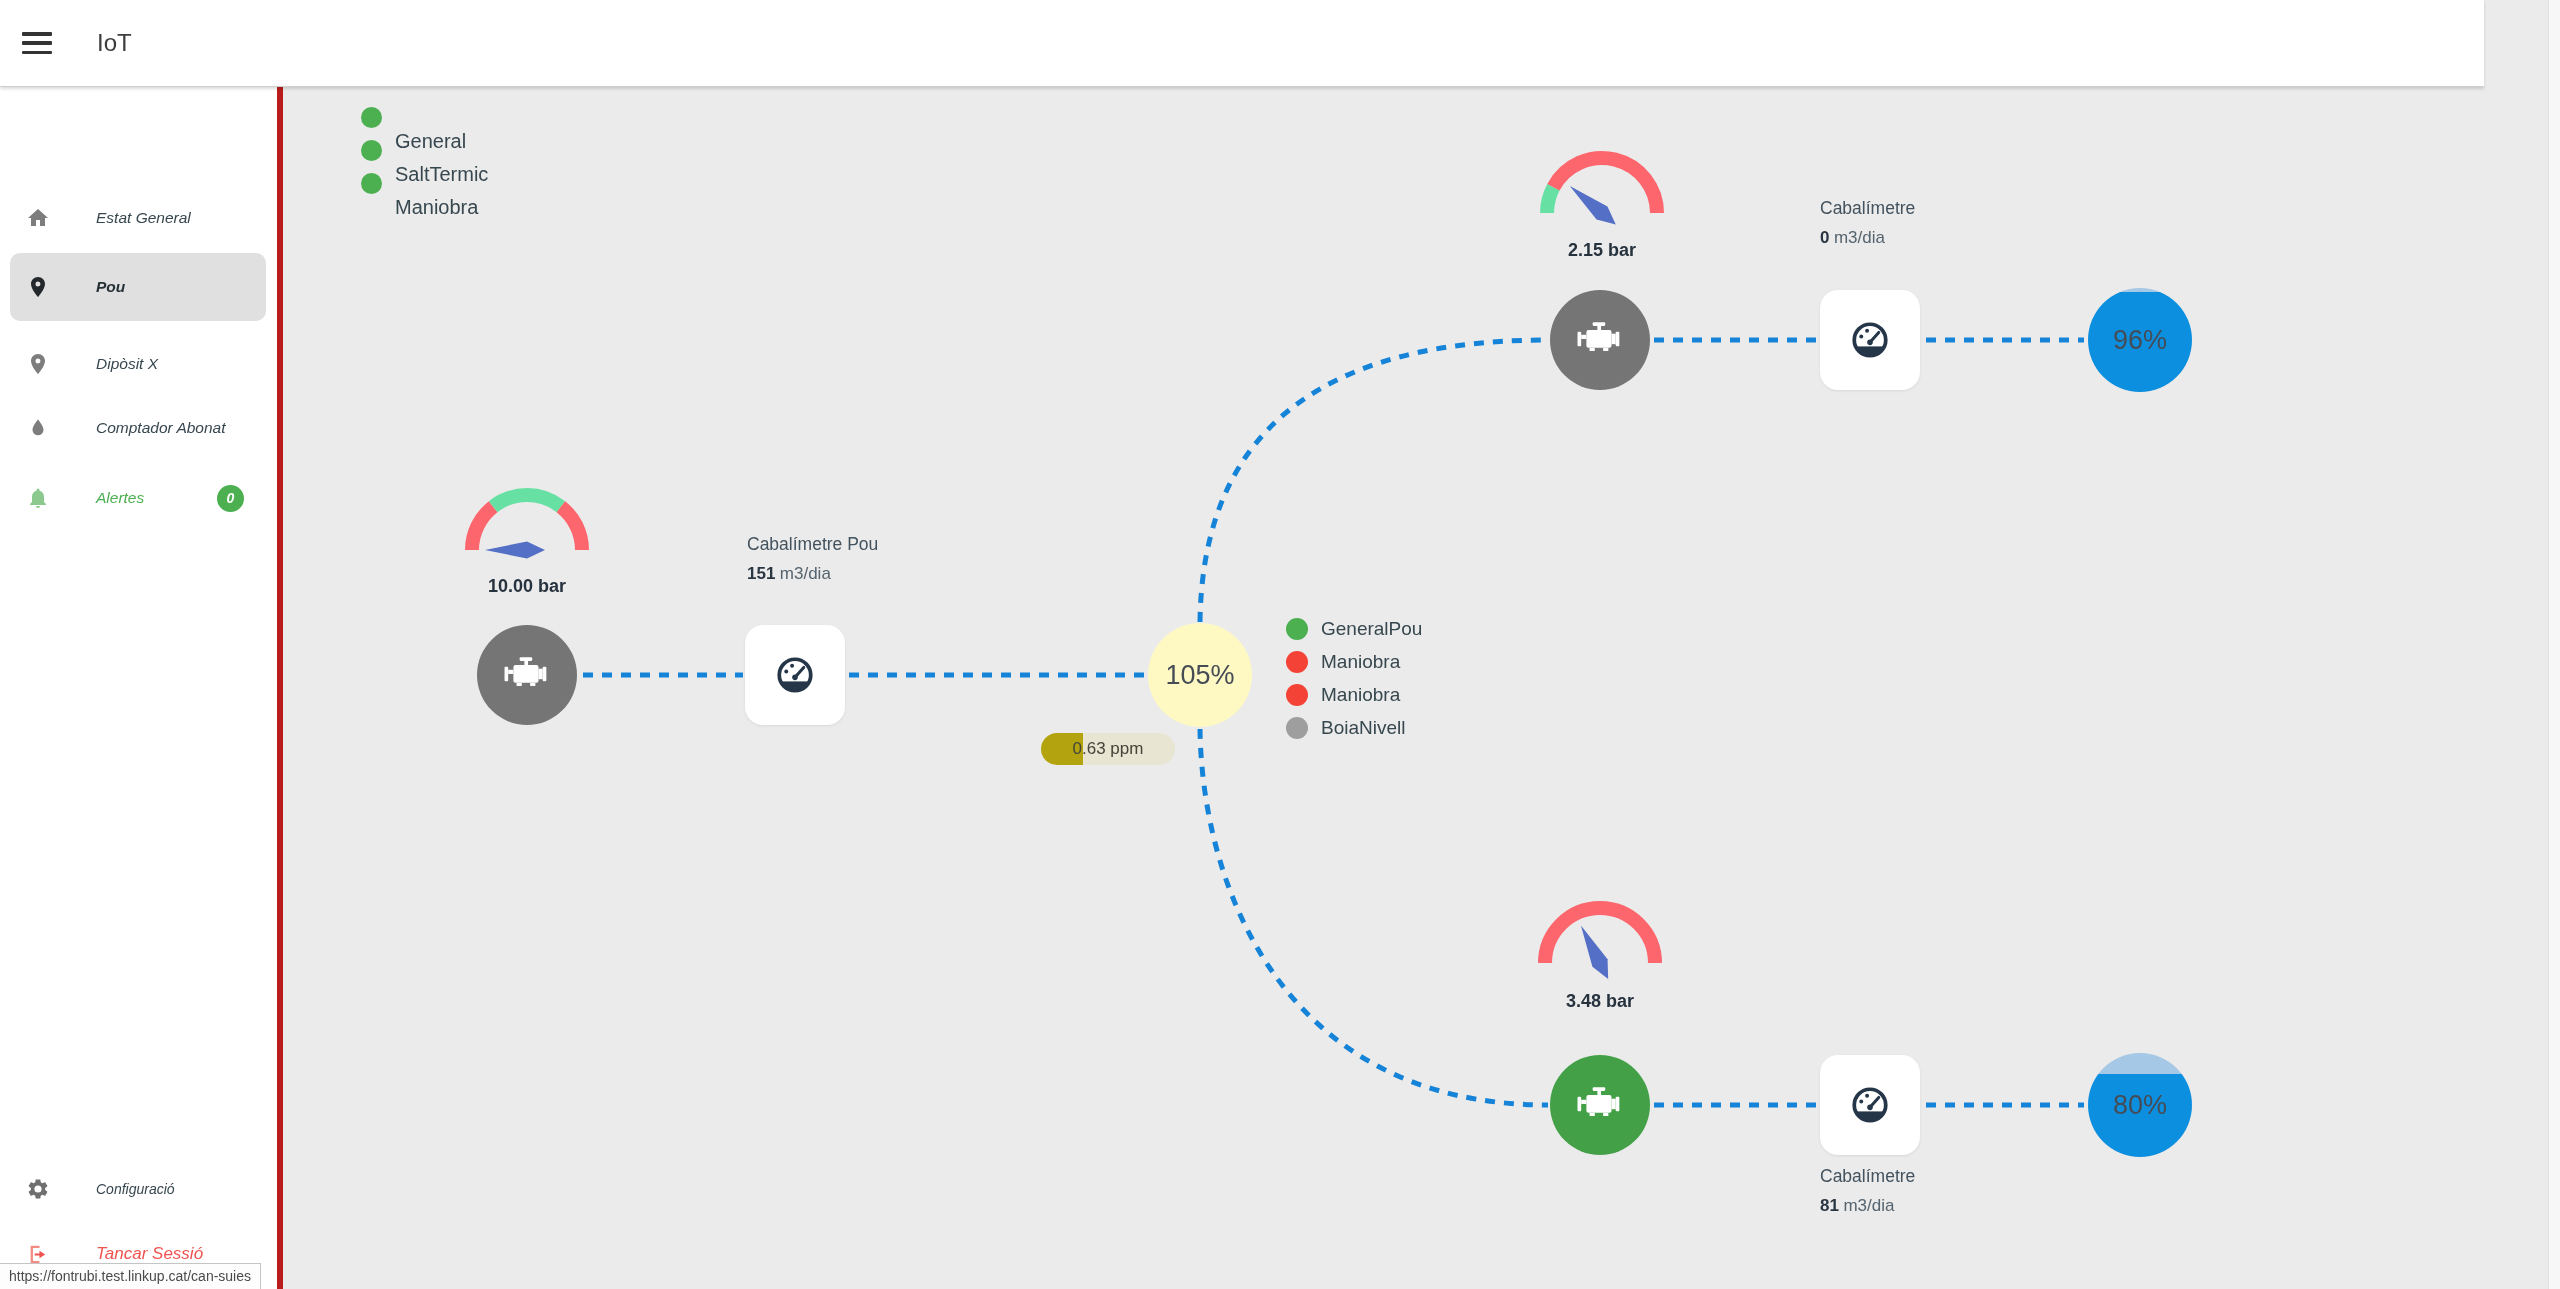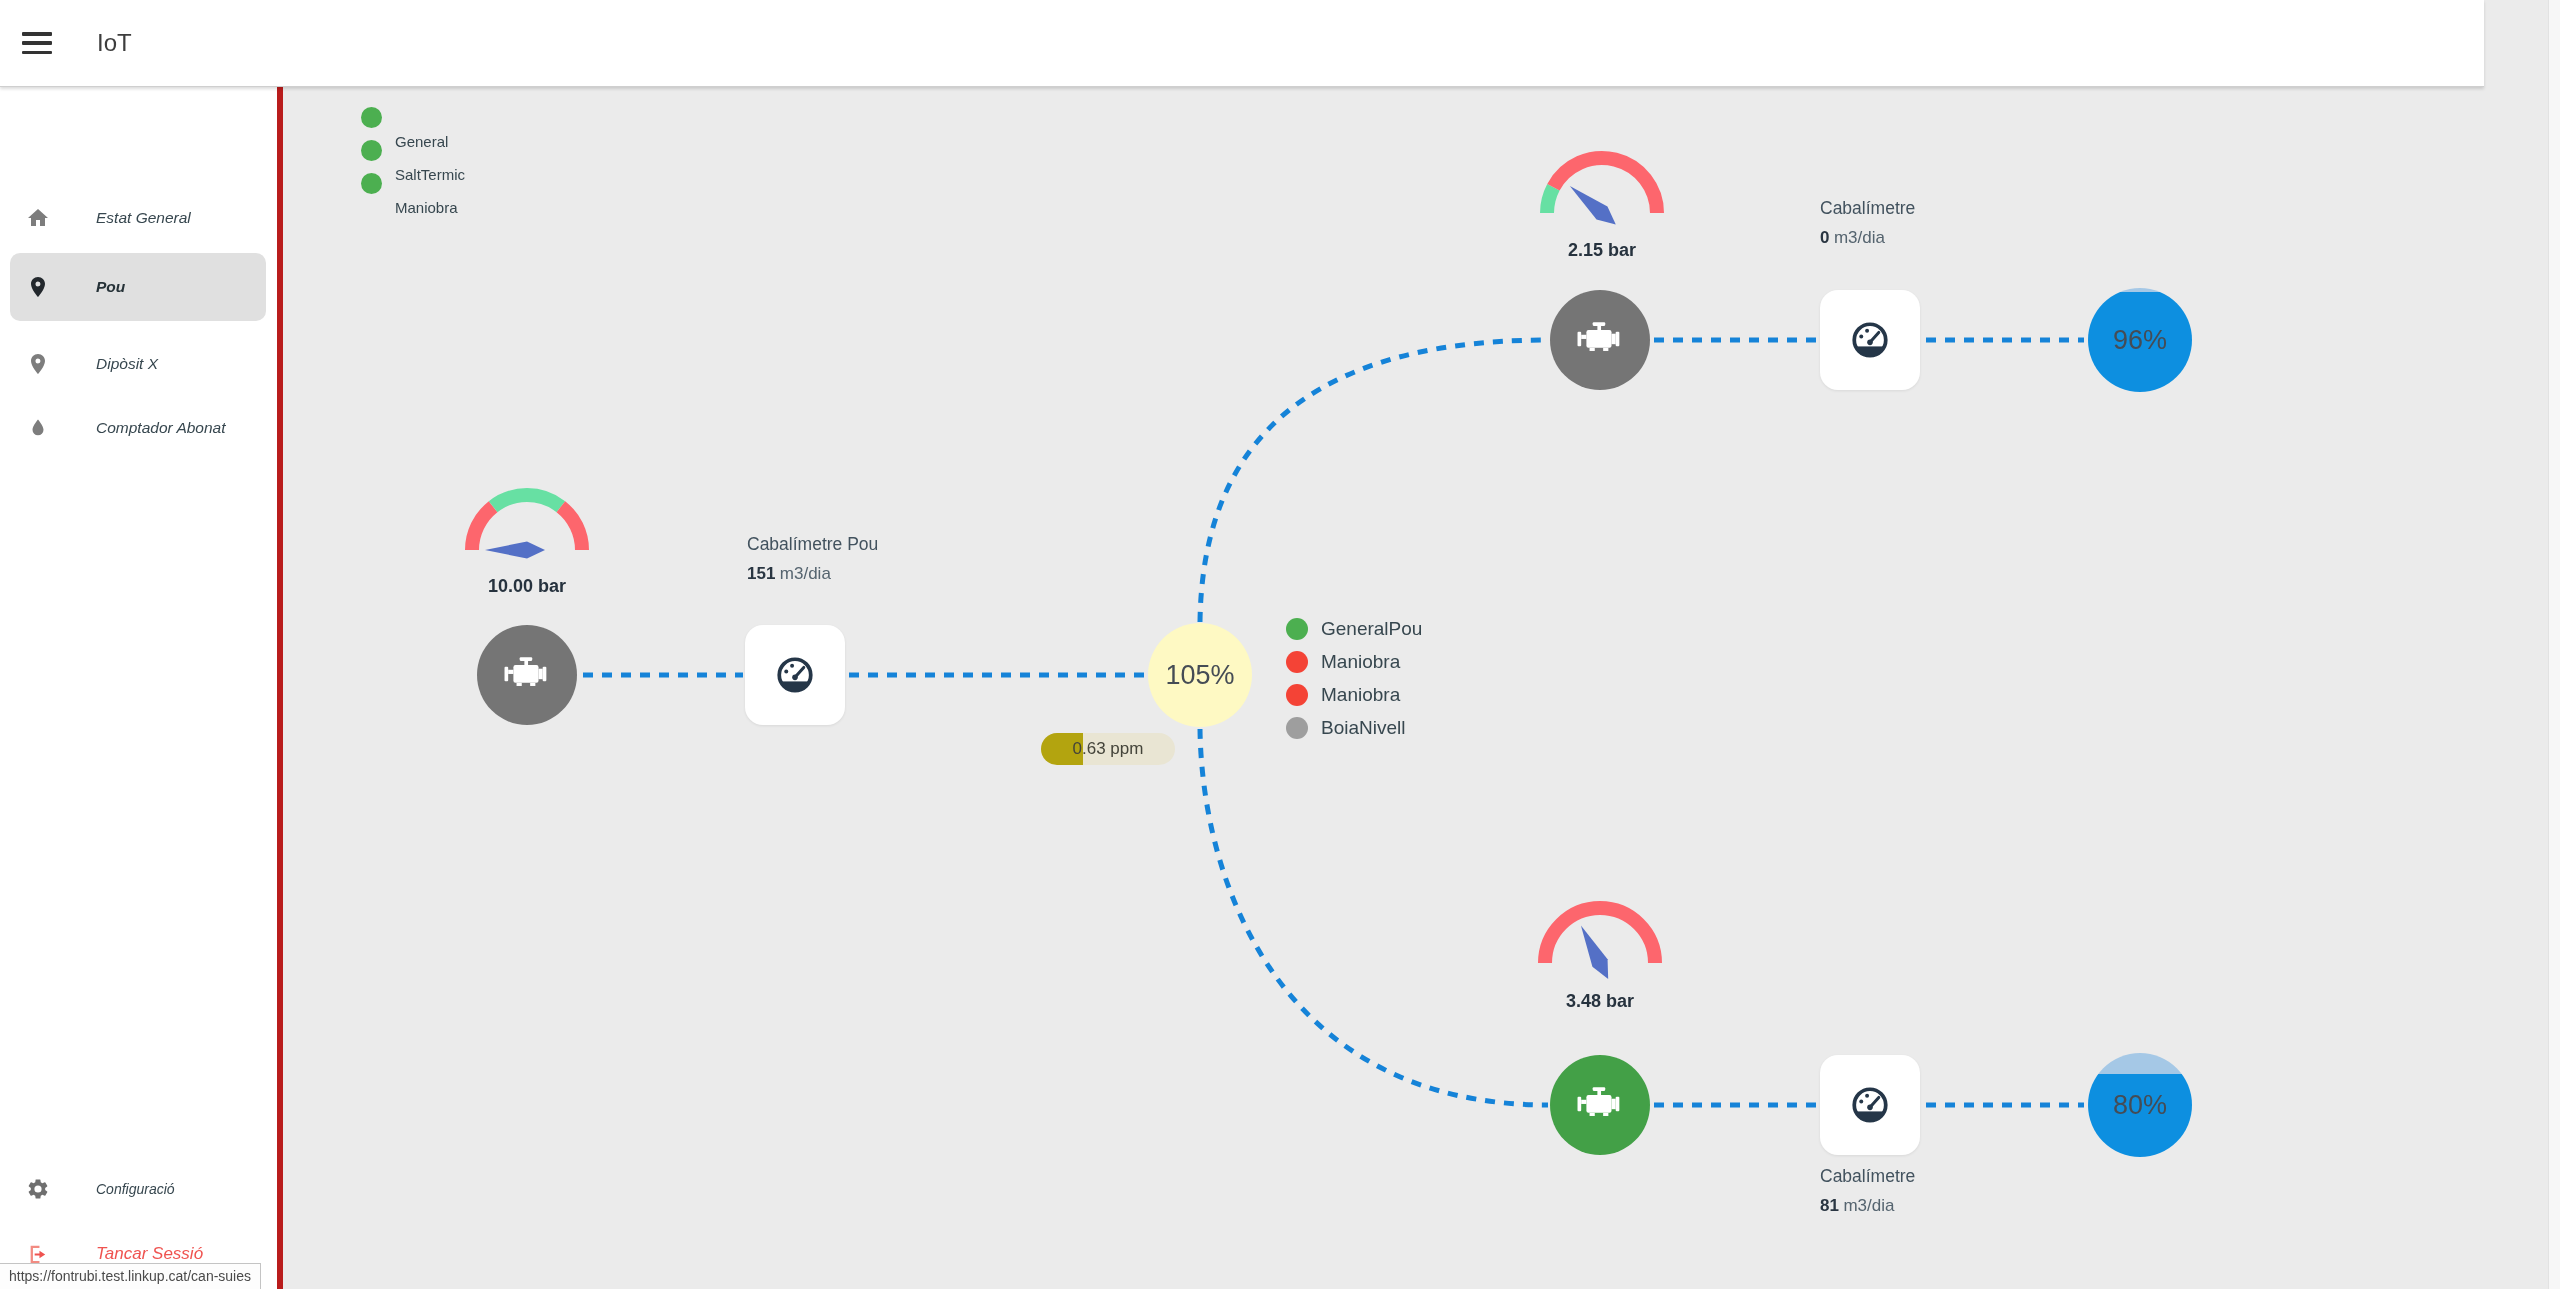--- a/index.html
+++ b/index.html
@@ -39,21 +39,21 @@
   .canvas-bg { position:absolute; left:343px; top:87px; right:12px; bottom:0; background:#ebebeb; z-index:0; }
   .scroll-strip { position:absolute; right:0; top:0; bottom:0; width:12px; background:#f7f7f7;
                   border-left:1px solid #e2e2e2; z-index:4; }
   #edges-svg { position:absolute; left:0; top:0; z-index:1; pointer-events:none; }
 
   .legend { position:absolute; z-index:2; }
   .legend-row { display:flex; align-items:center; height:33px; }
   .legend-dot { border-radius:50%; margin-right:13px; flex:0 0 auto; }
   .legend-label { color:#37474f; }
   #canvas-legend .legend-dot { width:21px; height:21px; }
-  #canvas-legend .legend-label { font-size:15px;margin-top:48px; }
+  #canvas-legend .legend-label { font-size:20px;margin-top:48px; }
   #node-legend .legend-dot { width:22px; height:22px; }
   #node-legend .legend-label { font-size:19px; }
 
   .pump { position:absolute; width:100px; height:100px; border-radius:50%; z-index:2;
           display:flex; align-items:center; justify-content:center; cursor:pointer; }
   .meter { position:absolute; width:100px; height:100px; border-radius:18px; background:#fff; z-index:2;
            box-shadow:0 1px 3px rgba(0,0,0,.08); display:flex; align-items:center; justify-content:center; cursor:pointer; }
   .tank { position:absolute; width:104px; height:104px; border-radius:50%; z-index:2;
           display:flex; align-items:center; justify-content:center; font-size:27px; color:#454c55; cursor:pointer; }
 
@@ -147,20 +147,29 @@
       <span class="nlabel">Dipòsit X</span>
     </div>
     <div class="nav-item" style="top:310px">
       <span class="nicon">
         <svg viewBox="0 0 24 24" width="22" height="22">
             <path fill="#7d7d7d" d="M12 2.7S6 9.5 6 14a6 6 0 0 0 12 0c0-4.5-6-11.3-6-11.3z"></path>
           </svg>
       </span>
       <span class="nlabel">Comptador Abonat</span>
     </div>
+    <div class="nav-item nav-alertes" style="top:380px">
+      <span class="nicon">
+        <svg viewBox="0 0 24 24" width="24" height="24">
+            <path fill="#8bc98e" d="M12 22a2 2 0 0 0 2-2h-4a2 2 0 0 0 2 2zm6-6v-5c0-3.1-1.6-5.6-4.5-6.3V4a1.5 1.5 0 0 0-3 0v.7C7.6 5.4 6 7.9 6 11v5l-2 2v1h16v-1l-2-2z"></path>
+          </svg>
+      </span>
+      <span class="nlabel">Alertes</span>
+      <span class="nav-badge">0</span>
+    </div>
 
     <div class="nav-item" style="top:1071px">
       <span class="nicon">
         <svg viewBox="0 0 24 24" width="24" height="24">
             <path fill="#6f6f6f" d="M19.14 12.94c.04-.3.06-.61.06-.94s-.02-.64-.07-.94l2.03-1.58a.49.49 0 0 0 .12-.61l-1.92-3.32a.49.49 0 0 0-.59-.22l-2.39.96c-.5-.38-1.03-.7-1.62-.94l-.36-2.54a.48.48 0 0 0-.48-.41h-3.84c-.24 0-.43.17-.47.41l-.36 2.54c-.59.24-1.13.57-1.62.94l-2.39-.96a.49.49 0 0 0-.59.22L2.74 8.87c-.12.21-.08.47.12.61l2.03 1.58c-.05.3-.09.63-.09.94s.02.64.07.94l-2.03 1.58a.49.49 0 0 0-.12.61l1.92 3.32c.12.22.37.29.59.22l2.39-.96c.5.38 1.03.7 1.62.94l.36 2.54c.05.24.24.41.48.41h3.84c.24 0 .44-.17.47-.41l.36-2.54c.59-.24 1.13-.56 1.62-.94l2.39.96c.22.08.47 0 .59-.22l1.92-3.32a.49.49 0 0 0-.12-.61l-2.01-1.58zM12 15.6a3.6 3.6 0 1 1 0-7.2 3.6 3.6 0 0 1 0 7.2z"></path>
           </svg>
       </span>
       <span class="nlabel" style="font-size:14px">Configuració</span>
     </div>
     <div class="nav-item nav-logout" style="top:1136px">

